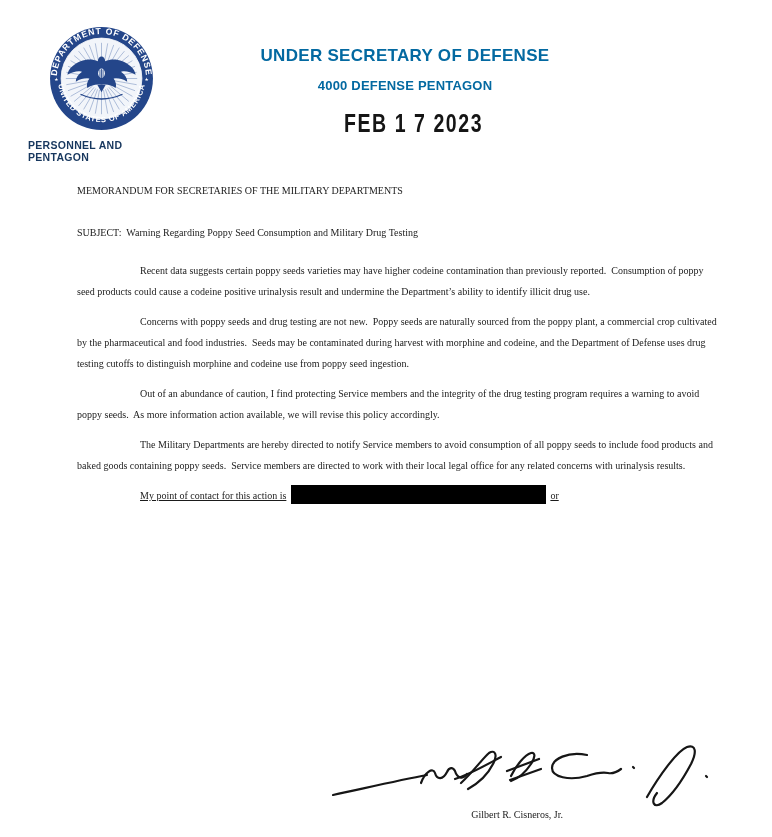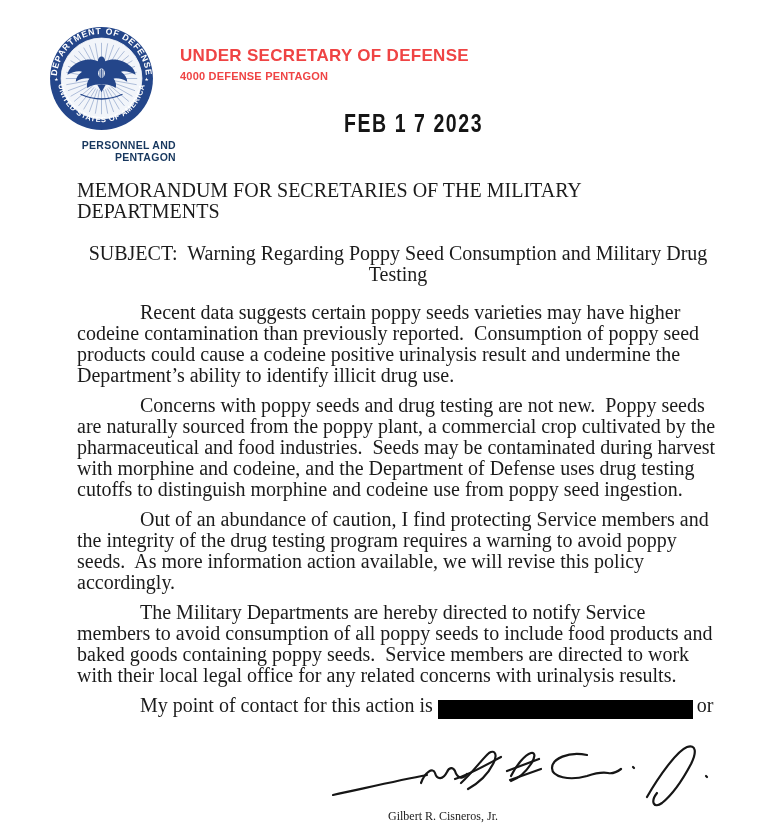--- a/index.html
+++ b/index.html
@@ -11,62 +11,62 @@
     background: #ffffff;
     font-family: "Liberation Serif", "DejaVu Serif", serif;
     color: #1b1b1b;
     overflow: hidden;
   }
 
   
   .seal-wrap { position: absolute; left: 49px; top: 26px; width: 105px; height: 105px; }
   .seal-caption {
     position: absolute; left: 28px; top: 139px; width: 148px;
-    text-align: right;
+    text-align: left;
     font-family: "Liberation Sans", sans-serif;
     font-weight: 700; font-size: 10.5px; line-height: 12px;
     color: #17375e; letter-spacing: 0.3px;
   }
   .header-center {
     position: absolute; left: 180px; top: 46px; width: 450px;
-    color: #ef4444;
+    text-align: center; color: #0369a1;
     font-family: "Liberation Sans", sans-serif;
   }
   .header-office { font-size: 17px; font-weight: 700; letter-spacing: 0.3px; }
-  .header-addr  { font-size: 11px; font-weight: 700; margin-top: 4px; letter-spacing: 0.2px; }
+  .header-addr  { font-size: 13px; font-weight: 700; margin-top: 12px; letter-spacing: 0.2px; }
   .date-stamp {
     position: absolute; left: 344px; top: 109px;
     font-family: "Liberation Sans", sans-serif;
     font-weight: 700; font-size: 25px; color: #151515;
     letter-spacing: 2px; white-space: pre;
     transform: scaleX(0.78); transform-origin: left center;
   }
 
   
   .memo-body {
     position: absolute; left: 77px; top: 180px; width: 642px;
-    font-size: 20px; line-height: 21px;
+    font-size: 10px; line-height: 21px;
   }
   .memo-line   { margin-bottom: 21px; white-space: pre-wrap; }
-  .subject-line{ margin-bottom: 17px; white-space: pre-wrap; text-align: center; }
+  .subject-line{ margin-bottom: 17px; white-space: pre-wrap; }
   .para { text-indent: 63px; margin-bottom: 9px; white-space: pre-wrap; }
-  .contact-line1 { padding-left: 63px; }
+  .contact-line1 { padding-left: 63px; text-decoration: underline; }
   .contact-line2 { padding-left: 0; }
   .redaction {
     display: inline-block; background: #000000;
     height: 19px; vertical-align: text-bottom; margin-bottom: -3px;
   }
   .redaction.bar1 { width: 255px; margin-left: 5px; margin-right: 4px; }
   .redaction.bar2 { width: 116px; margin-right: 1px; margin-left: 6px; }
 
   
   .signature-wrap { position: absolute; left: 325px; top: 738px; width: 390px; height: 72px; }
   .signature-name {
     position: absolute; left: 388px; top: 809px; width: 175px;
-    text-align: left; font-size: 12px;
+    text-align: right; font-size: 10px;
   }
 </style>
 </head>
 <body>
 
 <div class="page">
 
   <div class="seal-wrap">
     <svg viewBox="0 0 200 200" width="105" height="105">
       <circle cx="100" cy="100" r="98" fill="#24468a"></circle>

